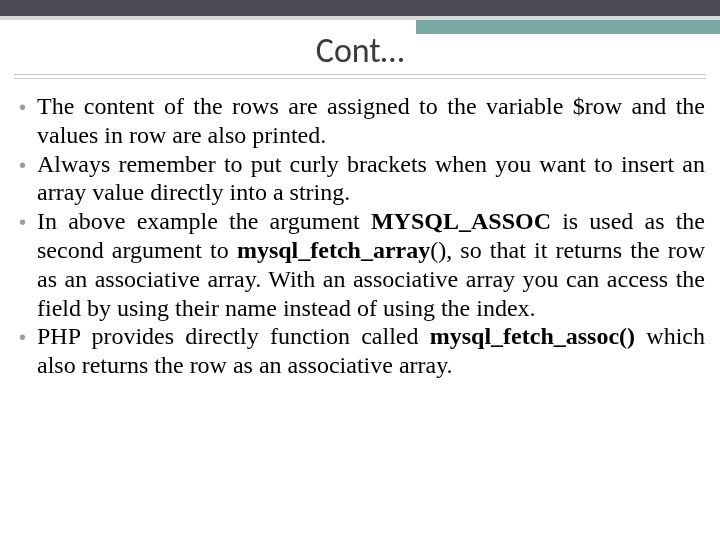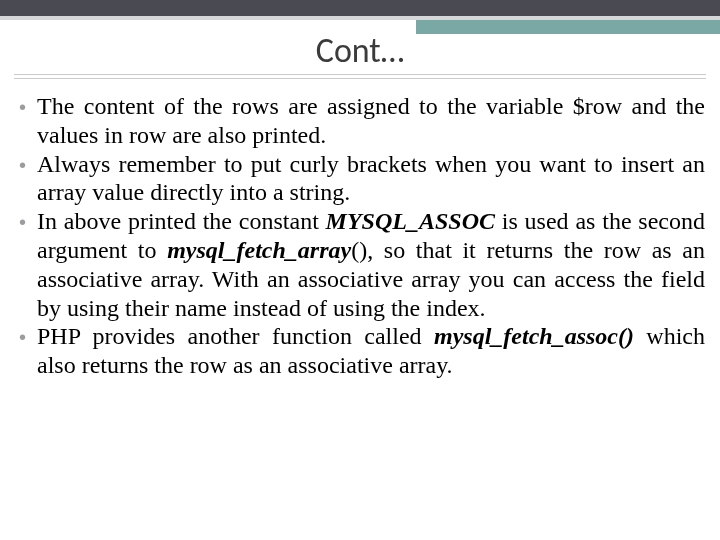--- a/index.html
+++ b/index.html
@@ -76,21 +76,21 @@
     flex: 0 0 18px;
     color: #9b9ca0;
     font-family: Arial, sans-serif;
     font-size: 20px;
     line-height: 28px;
     padding-top: 1px;
   }
   .bullet-text {
     flex: 1 1 auto;
   }
-  .bold { font-weight: bold; font-style: italic; }
+  .bold { font-weight: bold; }
 </style>
 </head>
 <body>
 
 <div class="slide">
   <div class="topbar-dark"></div>
   <div class="topbar-sep"></div>
   <div class="topbar-teal"></div>
 
   <div class="title">Cont…</div>
@@ -104,20 +104,20 @@
       <div class="bullet-row">
         <div class="bullet-mark">•</div>
         <div class="bullet-text"><span>The content of the rows are assigned to the variable $row and the values in row are also printed.</span></div>
       </div>
       <div class="bullet-row">
         <div class="bullet-mark">•</div>
         <div class="bullet-text"><span>Always remember to put curly brackets when you want to insert an array value directly into a string.</span></div>
       </div>
       <div class="bullet-row">
         <div class="bullet-mark">•</div>
-        <div class="bullet-text"><span>In above printed the constant </span><span class="bold">MYSQL_ASSOC</span><span> is used as the second argument to </span><span class="bold">mysql_fetch_array</span><span>(), so that it returns the row as an associative array. With an associative array you can access the field by using their name instead of using the index.</span></div>
+        <div class="bullet-text"><span>In above example the argument </span><span class="bold">MYSQL_ASSOC</span><span> is used as the second argument to </span><span class="bold">mysql_fetch_array</span><span>(), so that it returns the row as an associative array. With an associative array you can access the field by using their name instead of using the index.</span></div>
       </div>
       <div class="bullet-row">
         <div class="bullet-mark">•</div>
-        <div class="bullet-text"><span>PHP provides another function called </span><span class="bold">mysql_fetch_assoc()</span><span> which also returns the row as an associative array.</span></div>
+        <div class="bullet-text"><span>PHP provides directly function called </span><span class="bold">mysql_fetch_assoc()</span><span> which also returns the row as an associative array.</span></div>
       </div>
     </div>
 </div>
 
 </body></html>

